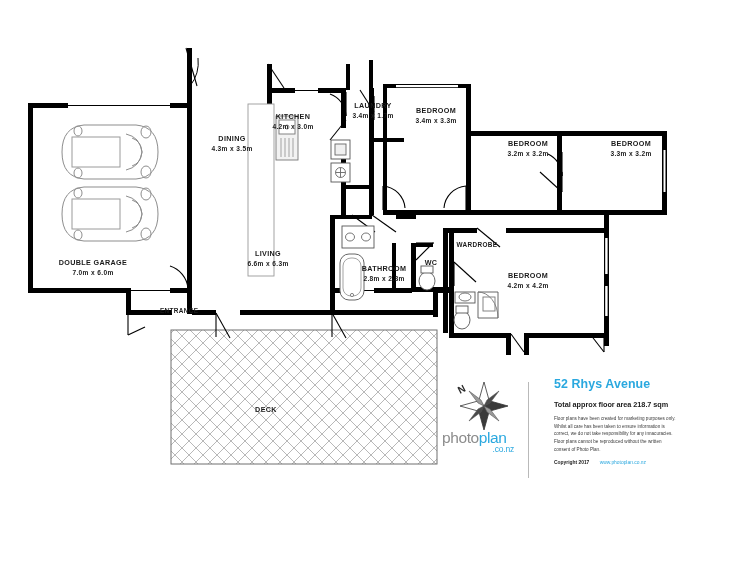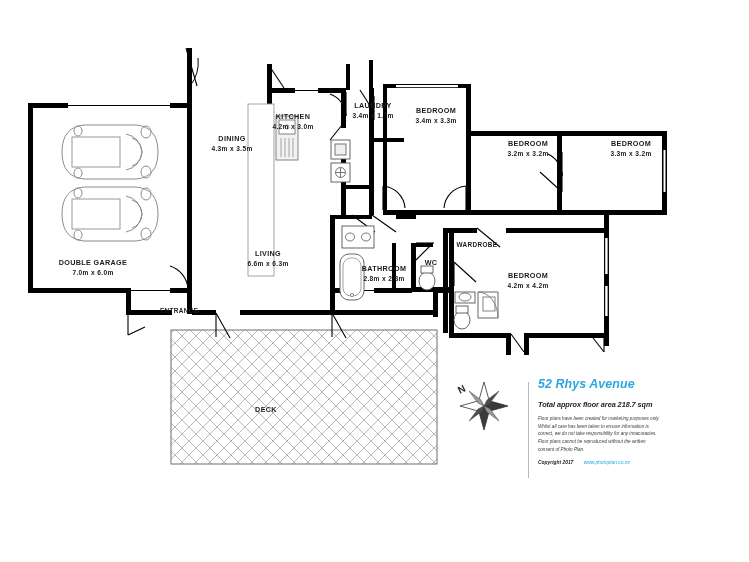--- a/index.html
+++ b/index.html
@@ -82,23 +82,22 @@
     margin-top: -2px;
   }
   .tb-divider {
     position: absolute;
     left: 88px; top: 4px;
     width: 1px; height: 96px;
     background: #b9b9b9;
   }
   .tb-right {
     position: absolute;
-    left: 98px; top: 0px;
+    left: 114px; top: 0px;
     width: 132px;
-    font-style: italic;
   }
   .tb-address {
     font-family: "Liberation Sans", sans-serif;
     font-size: 12.4px;
     font-weight: bold;
     color: #2aa8df;
     letter-spacing: 0.1px;
     line-height: 1.1;
     margin: 0 0 4px 0;
     white-space: nowrap;
@@ -427,20 +426,26 @@
             <polygon points="24,0 6,5 0,0 6,-5" fill="#3a3a3a" stroke="#333" stroke-width="0.8"></polygon>
             <polygon points="-15,-15 -3,-6 0,0 -6,-3" fill="#9a9a9a" stroke="#555" stroke-width="0.6"></polygon>
             <polygon points="15,-15 3,-6 0,0 6,-3" fill="#4a4a4a" stroke="#555" stroke-width="0.6"></polygon>
             <polygon points="15,15 3,6 0,0 6,3" fill="#9a9a9a" stroke="#555" stroke-width="0.6"></polygon>
             <polygon points="-15,15 -3,6 0,0 -6,3" fill="#4a4a4a" stroke="#555" stroke-width="0.6"></polygon>
           </g>
           <text x="12" y="16" font-family="Liberation Sans, sans-serif" font-size="10" font-weight="bold" fill="#2a2a2a" transform="rotate(-28 12 16)">N</text>
         </svg>
       </div>
 
+      <div class="logo-wrap">
+        <div class="logo-text">
+          <span class="logo-photo">photo</span><span class="logo-plan">plan</span>
+        </div>
+        <div class="logo-sub">.co.nz</div>
+      </div>
     </div>
 
     <div class="tb-divider"></div>
 
     <div class="tb-right">
       <div class="tb-address">52 Rhys Avenue</div>
       <div class="tb-area">Total approx floor area 218.7 sqm</div>
       <div class="tb-disclaimer">Floor plans have been created for marketing purposes only. Whilst all care has been taken to ensure information is correct, we do not take responsibility for any innacuracies. Floor plans cannot be reproduced without the written consent of Photo Plan.</div>
       <div class="tb-footer">
         <span class="tb-copy">Copyright 2017</span>

